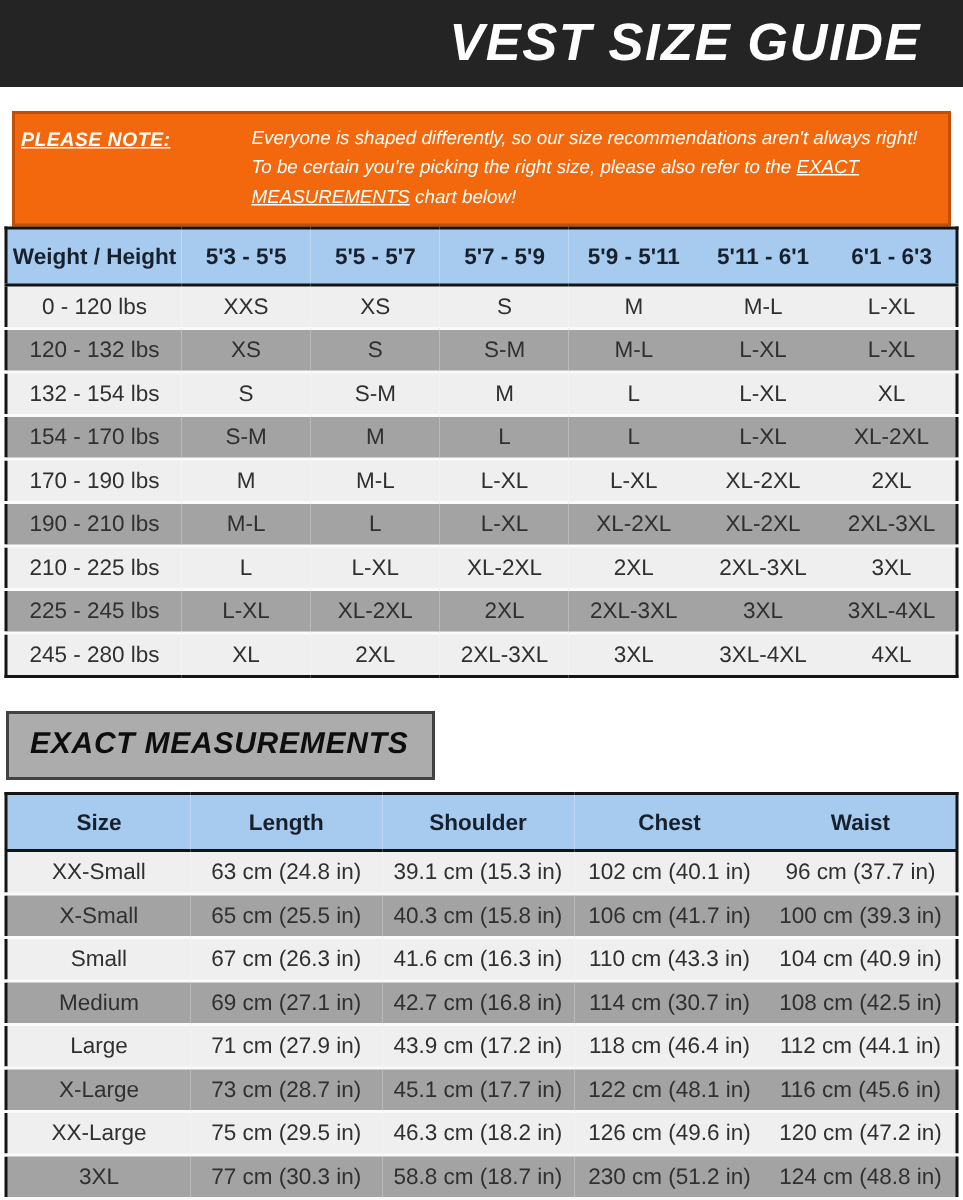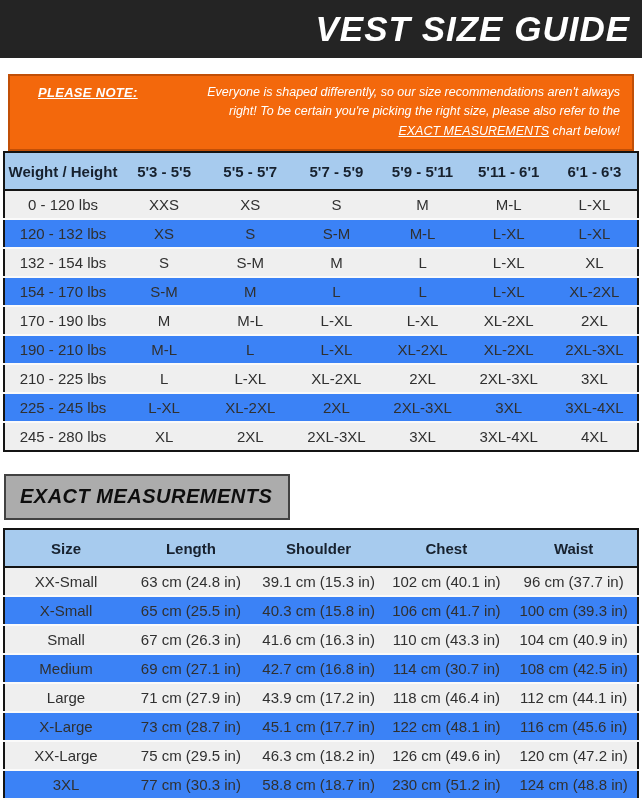--- a/index.html
+++ b/index.html
@@ -8,36 +8,35 @@
     background:#ffffff;
     font-family:"Liberation Sans", sans-serif;
     -webkit-font-smoothing:antialiased;
     position:relative;
     overflow:hidden;
   }
   
   .top-bar{
     height:58px;background:#242424;
     display:flex;align-items:center;justify-content:flex-end;
-    padding-right:12px;box-sizing:border-box;
+    padding-right:28px;box-sizing:border-box;
   }
   .top-bar .title{
     color:#ffffff;font-size:35px;font-weight:bold;font-style:italic;
     letter-spacing:1px;white-space:nowrap;
   }
   
   .note-box{
     margin:16px 8px 0 8px;
     background:#F3680C;
     border:2px solid #C14F07;
     box-sizing:border-box;
-    padding:7px 12px 8px 28px;
+    padding:7px 12px 8px 4px;
     display:flex;align-items:flex-start;
     min-height:50px;
-    text-align:right;
   }
   .note-label{
     color:#ffffff;font-weight:bold;font-style:italic;font-size:13px;
     text-decoration:underline;white-space:nowrap;
     margin:2px 12px 0 0;letter-spacing:.3px;
   }
   .note-text{
     color:#ffffff;font-style:italic;font-size:12.5px;line-height:1.55;margin-left:42px;
   }
   .note-text .uline{text-decoration:underline;}
@@ -53,21 +52,21 @@
     height:36px;text-align:center;
     border-bottom:2px solid #141414;
     padding:0;
   }
   table.guide td{
     font-size:15px;color:#303030;
     height:27px;text-align:center;
     padding:0;
   }
   table.guide tr.light td{background:#EFEFEF;}
-  table.guide tr.dark td{background:#3b82f6;}
+  table.guide tr.dark td{background:#a3a3a3;}
   table.guide tbody tr + tr td{border-top:2px solid #FAFAFA;}
   .size-table{margin-top:4px;}
   .size-table th:first-child, .size-table td:first-child{width:116px;}
   
   .measure-heading{
     margin:22px 0 8px 4px;
     width:286px;box-sizing:border-box;
     background:#ACACAC;border:2px solid #424242;
     padding:9px 0 10px 14px;
   }

